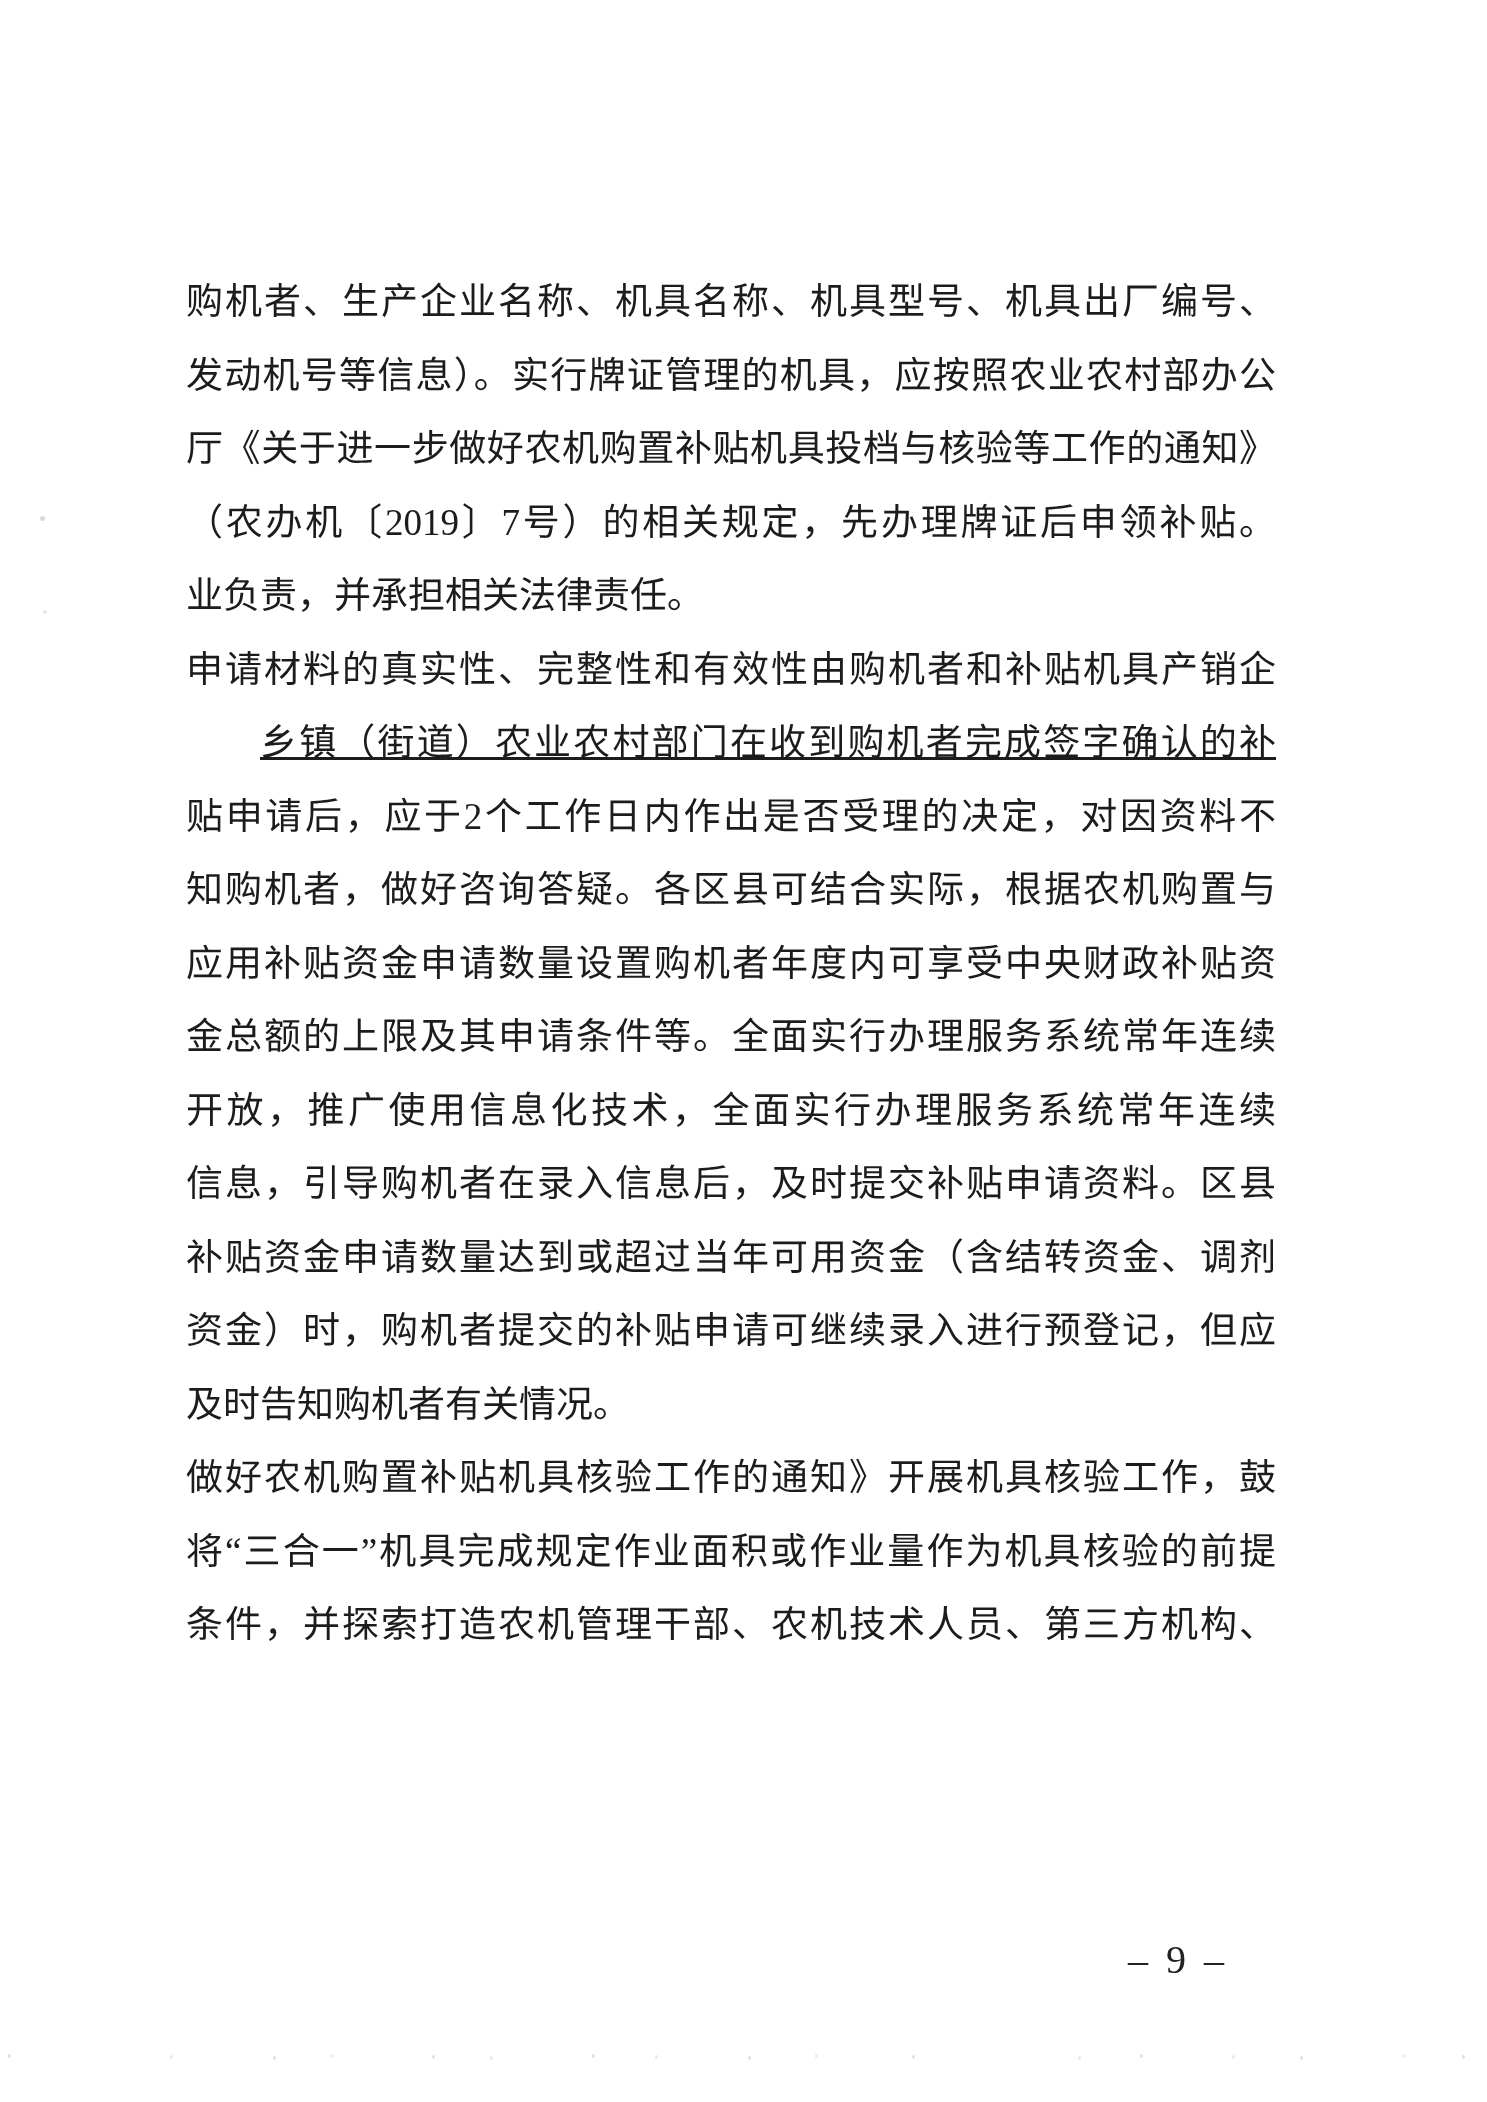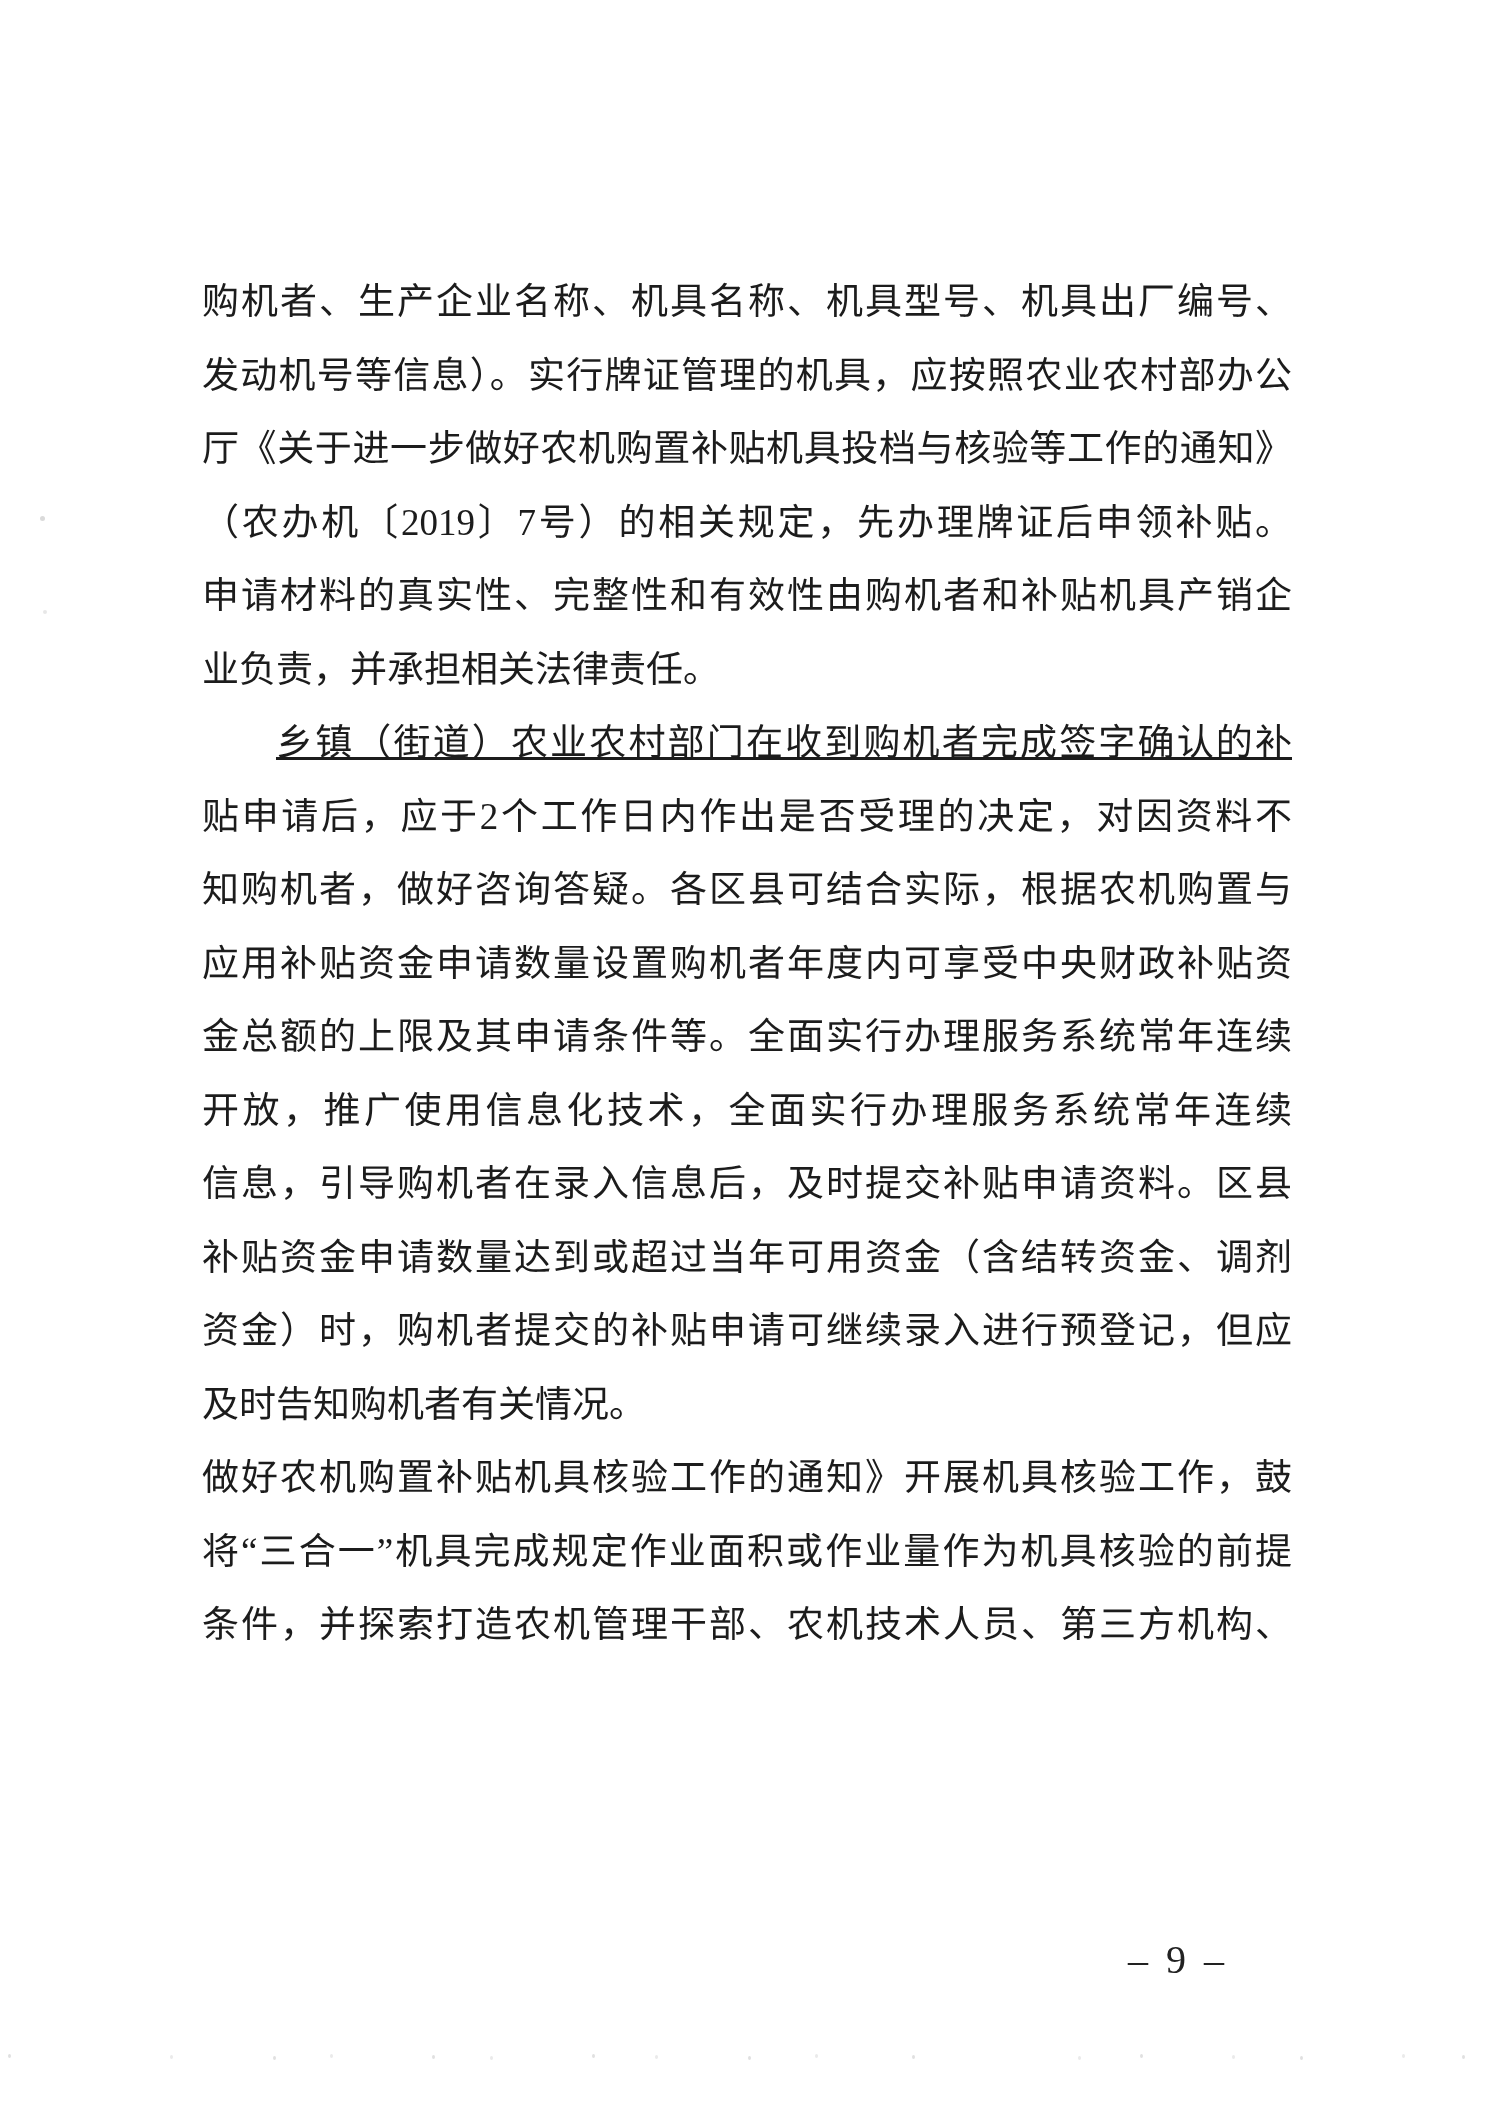--- a/index.html
+++ b/index.html
@@ -7,21 +7,21 @@
     position: relative;
     width: 1487px;
     height: 2102px;
     background: #ffffff;
     overflow: hidden;
     font-family: "Liberation Serif", "DejaVu Serif", serif;
     color: #1a1a1a;
   }
   .textblock {
     position: absolute;
-    left: 202px;
+    left: 186px;
     top: 265px;
     width: 1090px;
     font-size: 37px;
     line-height: 73.5px;
     text-rendering: optimizeLegibility;
   }
   .line {
     height: 73.5px;
     text-align: left;
     color: #1c1c1c;
@@ -52,22 +52,22 @@
 </head>
 <body>
 
 <div class="page">
 
   <div class="textblock">
       <div class="line j"><span>购机者、生产企业名称、机具名称、机具型号、机具出厂编号、</span></div>
       <div class="line j"><span>发动机号等信息）。实行牌证管理的机具，应按照农业农村部办公</span></div>
       <div class="line j"><span>厅《关于进一步做好农机购置补贴机具投档与核验等工作的通知》</span></div>
       <div class="line j"><span>（农办机〔2019〕7号）的相关规定，先办理牌证后申领补贴。</span></div>
+      <div class="line"><span>业负责，并承担相关法律责任。</span></div>
       <div class="line j"><span>申请材料的真实性、完整性和有效性由购机者和补贴机具产销企</span></div>
-      <div class="line"><span>业负责，并承担相关法律责任。</span></div>
       <div class="line j ind"><span>乡镇（街道）农业农村部门在收到购机者完成签字确认的补</span></div>
       <div class="line j"><span>贴申请后，应于2个工作日内作出是否受理的决定，对因资料不</span></div>
       <div class="line j"><span>知购机者，做好咨询答疑。各区县可结合实际，根据农机购置与</span></div>
       <div class="line j"><span>应用补贴资金申请数量设置购机者年度内可享受中央财政补贴资</span></div>
       <div class="line j"><span>金总额的上限及其申请条件等。全面实行办理服务系统常年连续</span></div>
       <div class="line j"><span>开放，推广使用信息化技术，全面实行办理服务系统常年连续</span></div>
       <div class="line j"><span>信息，引导购机者在录入信息后，及时提交补贴申请资料。区县</span></div>
       <div class="line j"><span>补贴资金申请数量达到或超过当年可用资金（含结转资金、调剂</span></div>
       <div class="line j"><span>资金）时，购机者提交的补贴申请可继续录入进行预登记，但应</span></div>
       <div class="line"><span>及时告知购机者有关情况。</span></div>

